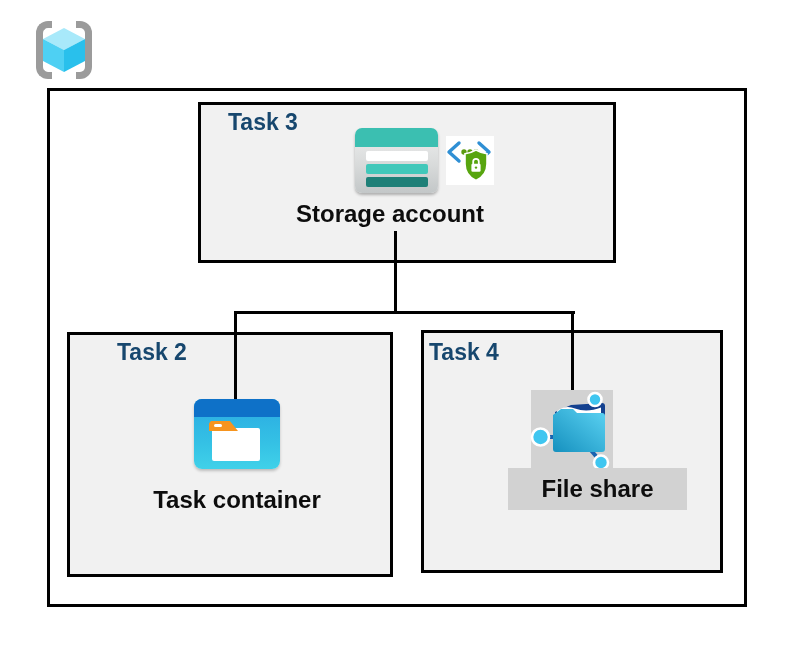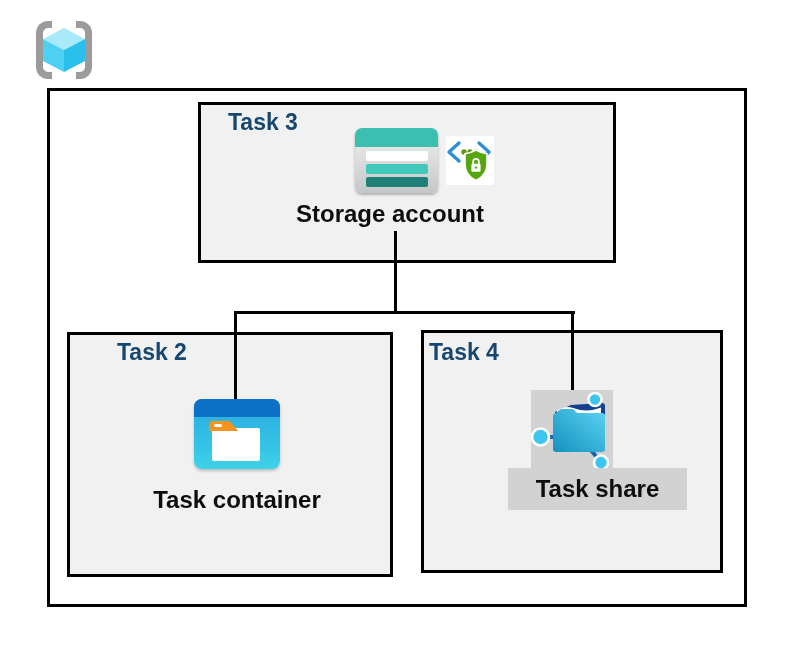--- a/index.html
+++ b/index.html
@@ -142,16 +142,16 @@
       <line x1="58" y1="58" x2="70" y2="72" stroke="#1a63b0" stroke-width="4"></line>
       <path d="M24,22 L40,15 L71,13 Q74,13 74,16 L74,32 L24,32 Z" fill="#14418f"></path>
       <path d="M26,21 C32,16.5 38,16 44,18.5 C52,21.5 61,21 70,17.5 L70,27 L26,27 Z" fill="#ffffff"></path>
       <path d="M22,25 L30,19 L42,19 L46,23 L71,23 Q74,23 74,26 L74,59 Q74,62 71,62 L25,62 Q22,62 22,59 Z" fill="url(#fsgrad)"></path>
       <circle cx="64" cy="9.5" r="6.5" fill="#3fc6f0" stroke="#ffffff" stroke-width="2.6"></circle>
       <circle cx="9.5" cy="47" r="8.5" fill="#3fc6f0" stroke="#ffffff" stroke-width="2.6"></circle>
       <circle cx="70" cy="72.5" r="7" fill="#3fc6f0" stroke="#ffffff" stroke-width="2.6"></circle>
     </svg>
   </div>
   <div class="abs fileshare-bar">
-    <div class="resource-label">Task share</div>
+    <div class="resource-label">File share</div>
   </div>
 
 </div>
 
 </body></html>

